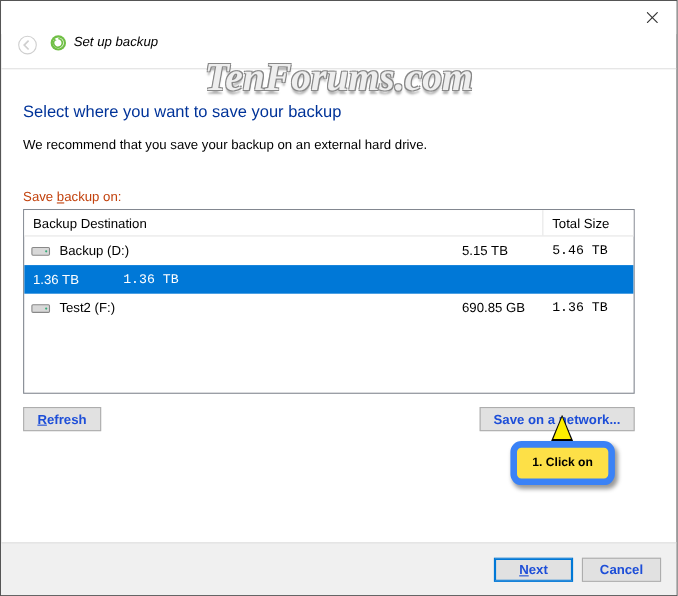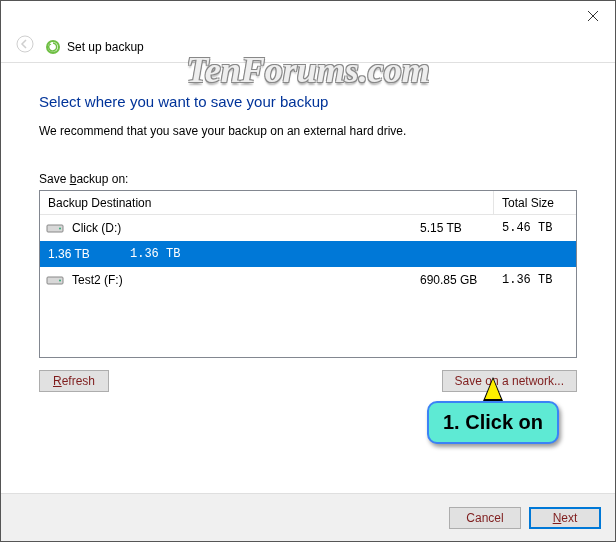--- a/index.html
+++ b/index.html
@@ -26,23 +26,23 @@
     height: 30px;
     display: flex;
     align-items: center;
     justify-content: center;
     color: #333;
     font-size: 14px;
   }
   .header {
     height: 32px;
     display: flex;
-    align-items: center;
     padding: 0 8px;
     border-bottom: 1px solid #e0e0e0;
+    font-style: italic;
   }
   .back-arrow {
     color: #bdbdbd;
     font-size: 18px;
     padding: 0 6px;
   }
   .app-icon {
     margin: 0 6px 0 4px;
   }
   .app-icon svg { display: block; }
@@ -59,38 +59,38 @@
     font-family: Georgia, "Times New Roman", serif;
     font-size: 36px;
     font-weight: bold;
     font-style: italic;
     color: #eee;
     text-shadow: -1px -1px 0 #888, 1px -1px 0 #888, -1px 1px 0 #888, 1px 1px 0 #888, 0 3px 2px rgba(0,0,0,0.3);
     z-index: 5;
     pointer-events: none;
   }
   .content {
-    padding: 18px 38px 0 38px;
+    padding: 18px 38px 0 20px;
     position: relative;
     z-index: 2;
   }
   .main-heading {
     color: #003399;
     font-size: 15px;
     font-weight: normal;
     margin: 12px 0 14px 0;
   }
   .recommend {
     font-size: 12px;
     color: #000;
     margin-bottom: 34px;
   }
   .save-label {
     font-size: 12px;
-    color: #000000;
+    color: #c2410c;
     margin-bottom: 4px;
   }
   .save-label .u { text-decoration: underline; }
   .list-box {
     border: 1px solid #828790;
     background: #fff;
     height: 168px;
     overflow: hidden;
   }
   .list-header {
@@ -139,24 +139,25 @@
     display: flex;
     justify-content: space-between;
     margin-top: 12px;
   }
   .win-btn {
     background: #e1e1e1;
     border: 1px solid #adadad;
     padding: 3px 12px;
     font-size: 12px;
     font-family: inherit;
-    color: #7f1d1d;
+    color: #1d4ed8;
     min-width: 70px;
     text-align: center;
     cursor: pointer;
+    font-weight: bold;
   }
   .win-btn .u { text-decoration: underline; }
   .footer {
     position: absolute;
     bottom: 0;
     left: 0;
     right: 0;
     height: 48px;
     background: #f0f0f0;
     border-top: 1px solid #dfdfdf;
@@ -191,25 +192,25 @@
     content: "";
     position: absolute;
     top: 2px;
     left: -8px;
     width: 0; height: 0;
     border-left: 8px solid transparent;
     border-right: 8px solid transparent;
     border-bottom: 20px solid #fdee00;
   }
   .callout-box {
-    background: #5eead4;
-    border: 2px solid #3b82f6;
+    background: #fde047;
+    border: 6px solid #3b82f6;
     border-radius: 10px;
     padding: 8px 14px;
-    font-size: 20px;
+    font-size: 11px;
     font-weight: bold;
     color: #000;
     box-shadow: 2px 3px 4px rgba(0,0,0,0.4);
     white-space: nowrap;
   }
 </style>
 </head>
 <body>
 
 <div class="titlebar">
@@ -256,21 +257,21 @@
     </div>
 
     <div class="list-row">
       <div class="lr-dest">
         <span class="drive-icon">
           <svg width="18" height="14" viewBox="0 0 18 14">
               <rect x="1" y="4" width="16" height="7" rx="1" fill="#d8d8d8" stroke="#888"></rect>
               <circle cx="14" cy="7.5" r="1" fill="#3a7"></circle>
             </svg>
         </span>
-        <span>Click (D:)</span>
+        <span>Backup (D:)</span>
       </div>
       <div class="lr-free">5.15 TB</div>
       <div class="lr-total">5.46 TB</div>
     </div>
 
     <div class="list-row selected">
       <div class="lr-free">1.36 TB</div>
       <div class="lr-total">1.36 TB</div>
     </div>
 
@@ -296,17 +297,17 @@
     <button class="win-btn" style="min-width:130px">Save on a network...</button>
   </div>
 </div>
 
 <div class="callout">
   <div class="callout-arrow"></div>
   <div class="callout-box">1.  Click on</div>
 </div>
 
 <div class="footer">
-  <button class="win-btn" style="min-width:72px">Cancel</button>
   <button class="win-btn default" style="min-width:72px">
     <span class="u">N</span><span>ext</span>
   </button>
+  <button class="win-btn" style="min-width:72px">Cancel</button>
 </div>
 
 </body></html>

